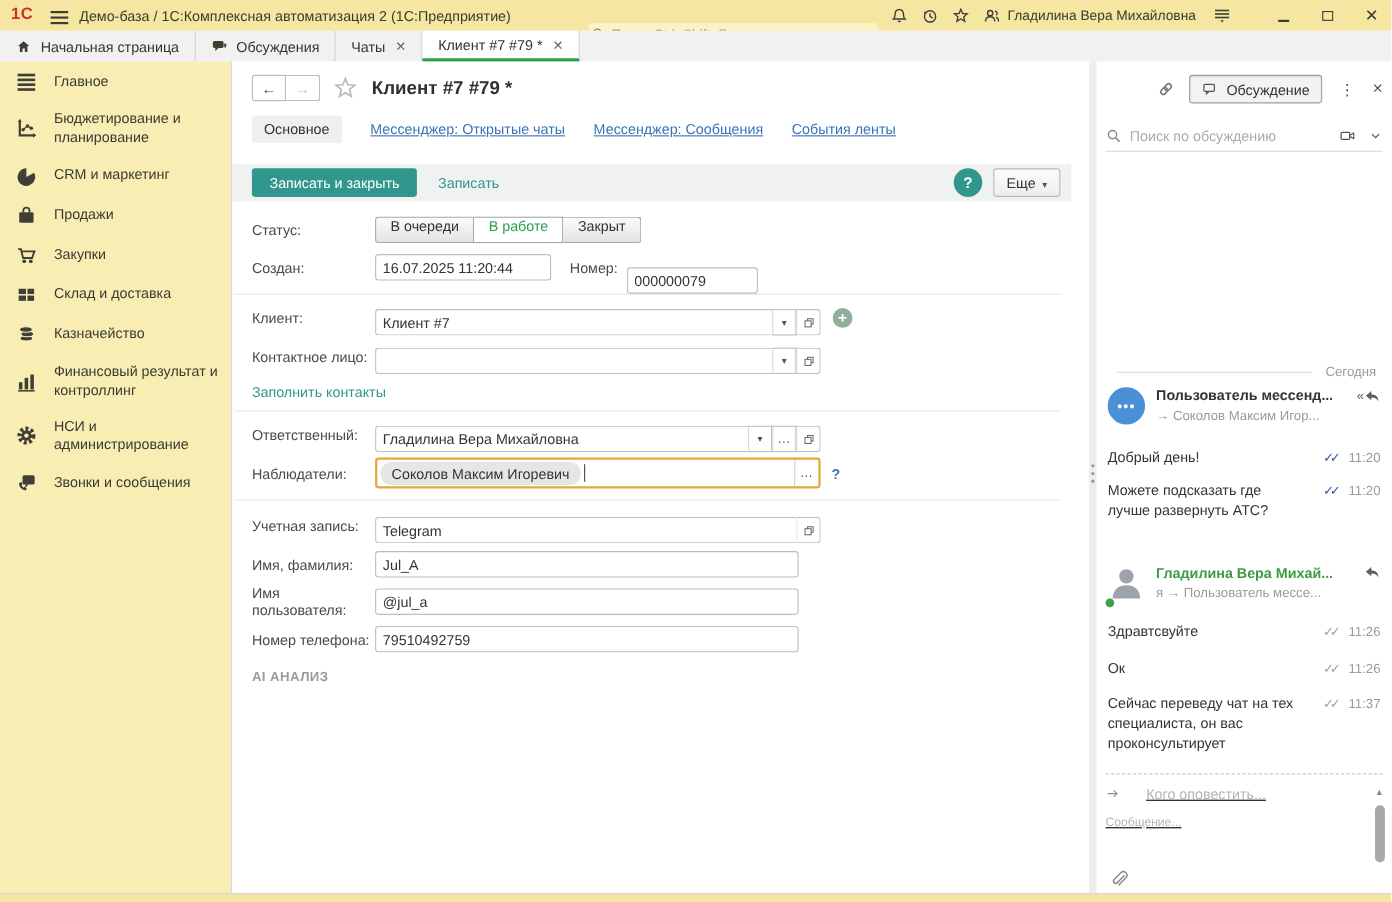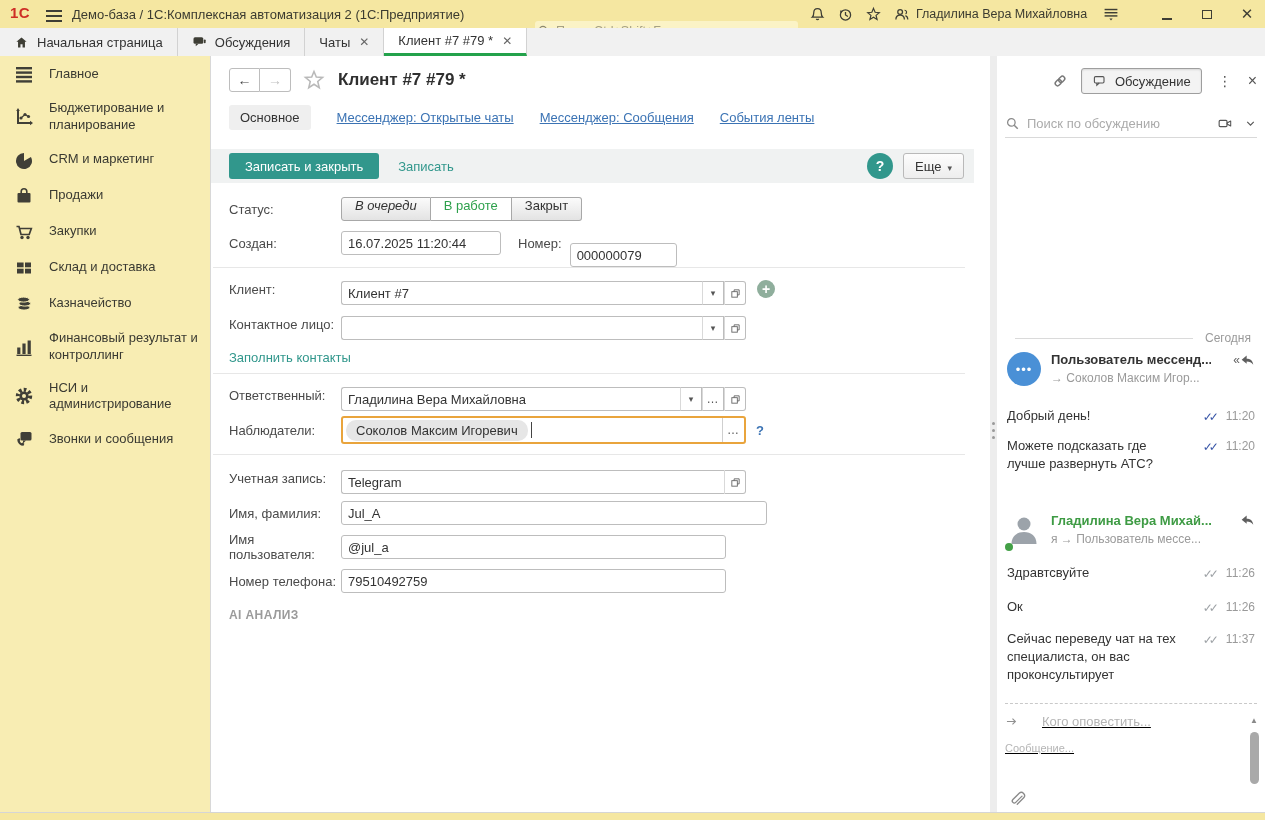--- a/index.html
+++ b/index.html
@@ -49,21 +49,21 @@
   .cmdbar{margin-top:19px;width:763px;height:34px;background:#F0F2F2;display:flex;align-items:center;padding:0 10px 0 18px;}
   .btn-primary{height:26px;padding:0 16px;background:var(--teal,#31978C);color:#fff;border:none;border-radius:3px;font-size:13px;cursor:pointer;}
   .lnk-teal{color:var(--teal,#31978C);font-size:13px;margin-left:19px;cursor:pointer;}
   .cmd-spacer{flex:1;}
   .btn-help{width:26px;height:26px;border-radius:50%;background:var(--teal,#31978C);color:#fff;font-weight:bold;font-size:14px;border:none;display:flex;align-items:center;justify-content:center;cursor:pointer;}
   .btn-more{margin-left:10px;height:26px;background:linear-gradient(#FDFDFD,#EDEDED);border:1px solid #B9B9B9;border-radius:3px;padding:0 11px;font-size:13px;color:#333;cursor:pointer;}
   .btn-more:after{content:"▾";font-size:9px;color:#555;margin-left:6px;}
   .row{display:flex;align-items:center;margin-left:18px;height:24px;}
   .lbl{width:112px;font-size:13px;color:#4A4A4A;flex:0 0 112px;}
   .seg{height:24px;padding:0 13px;font-size:13px;color:#333;background:linear-gradient(#FBFBFB,#E3E3E3);border:1px solid #A8A8A8;cursor:pointer;}
-  .seg.first{border-radius:3px 0 0 3px;font-style:italic;}
+  .seg.first{border-radius:3px 0 0 3px;}
   .seg.last{border-radius:0 3px 3px 0;}
   .seg + .seg{border-left:none;}
   .seg.sel{background:#fff;color:var(--green,#2EA04C);}
   .inp{height:24px;border:1px solid #BDBDBD;border-radius:3px;padding:0 6px;font-size:13px;color:#333;outline:none;}
   .fgrp{display:flex;height:16px;border-radius:11px;}
   .fgrp .inp{border-radius:3px 0 0 3px;border-right:none;}
   .fbtn{width:22px;height:24px;border:1px solid #BDBDBD;border-left:1px solid #D9D9D9;background:#fff;display:flex;align-items:center;justify-content:center;cursor:pointer;font-size:9px;color:#555;}
   .fbtn.last{border-radius:0 3px 3px 0;}
   .dots-btn{font-size:12px;color:#555;letter-spacing:1px;line-height:10px;}
   .plus-circle{width:18px;height:18px;border-radius:50%;background:#8FAE9C;color:#fff;display:flex;align-items:center;justify-content:center;font-size:14px;font-weight:bold;margin-left:11px;cursor:pointer;}
@@ -335,21 +335,21 @@
       <span class="lbl">Статус:</span>
       <span class="seg first">В очереди</span>
       <span class="seg sel">В работе</span>
       <span class="seg last">Закрыт</span>
     </div>
 
     <div class="row" style="margin-top:10px">
       <span class="lbl">Создан:</span>
       <input class="inp" style="width: 160px;" value="16.07.2025 11:20:44">
       <span style="margin-left:17px;font-size:13px;color:#4A4A4A">Номер:</span>
-      <input class="inp" style="width: 107px; margin-left: 8px; margin-top: 24px;" value="000000079">
+      <input class="inp" style="width: 119px; margin-left: 8px; margin-top: 24px;" value="000000079">
     </div>
 
     <div class="sep" style="margin-top:12px"></div>
 
     <div class="row" style="margin-top:9px">
       <span class="lbl">Клиент:</span>
       <div class="fgrp">
         <input class="inp" style="width: 361px;" value="Клиент #7">
         <span class="fbtn">▾</span>
         <span class="fbtn last">
@@ -422,21 +422,21 @@
             <svg width="11" height="11" viewBox="0 0 12 12">
               <rect x="2" y="4" width="6" height="6" fill="none" stroke="#666"></rect>
               <path d="M4.5 4 V2 H10 V7.5 H8" fill="none" stroke="#666"></path>
             </svg>
           </span>
       </div>
     </div>
 
     <div class="row" style="margin-top:11px">
       <span class="lbl">Имя, фамилия:</span>
-      <input class="inp" style="width: 426px;" value="Jul_A">
+      <input class="inp" style="width: 385px;" value="Jul_A">
     </div>
 
     <div class="row" style="margin-top:10px">
       <span class="lbl">Имя пользователя:</span>
       <input class="inp" style="width: 385px;" value="@jul_a">
     </div>
 
     <div class="row" style="margin-top:10px">
       <span class="lbl">Номер телефона:</span>
       <input class="inp" style="width: 385px;" value="79510492759">

